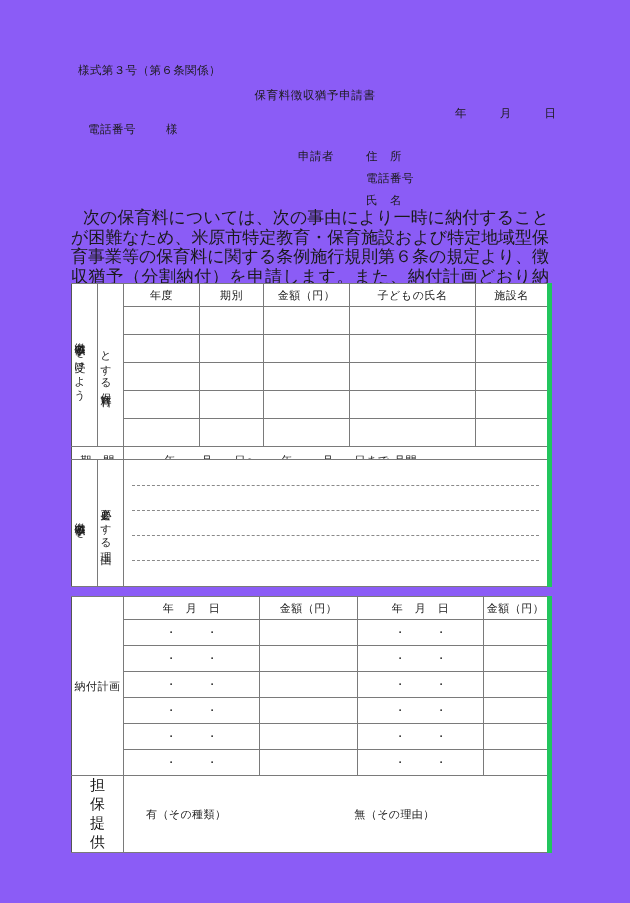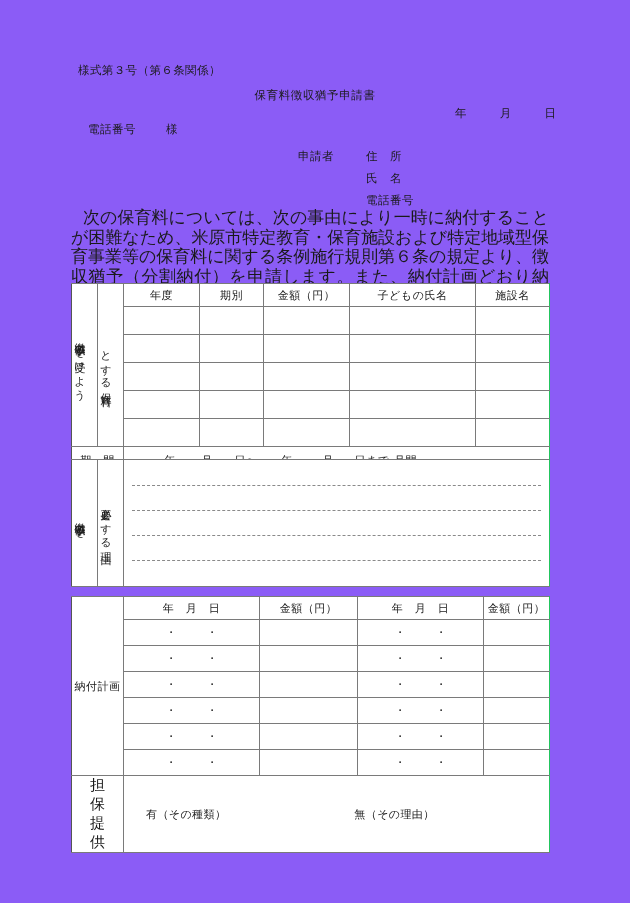--- a/index.html
+++ b/index.html
@@ -105,21 +105,21 @@
     background: #fff;
   }
   table.form td {
     border: 1px solid #7a7a7a;
     padding: 0;
     text-align: center;
     vertical-align: middle;
     letter-spacing: 0.5px;
   }
   table.form td.outer-l { border-left: 1px solid #555; }
-  table.form td.outer-r { border-right: 1px solid #22c55e; }
+  table.form td.outer-r { border-right: 5px solid #22c55e; }
   .vlabel-col {
     writing-mode: vertical-rl;
     text-orientation: upright;
     letter-spacing: 1.2px;
     font-size: 11px;
     line-height: 15px;
     padding: 4px 0;
   }
   .vstack {
     display: flex;
@@ -216,25 +216,25 @@
     <span>電話番号</span><span class="hon">様</span>
   </div>
 
   <div class="applicant">
     <div class="applicant-row">
       <div class="applicant-label">申請者</div>
       <div class="applicant-field">住　所</div>
     </div>
     <div class="applicant-row">
       <div class="applicant-label"></div>
-      <div class="applicant-field">氏　名</div>
+      <div class="applicant-field">電話番号</div>
     </div>
     <div class="applicant-row">
       <div class="applicant-label"></div>
-      <div class="applicant-field">電話番号</div>
+      <div class="applicant-field">氏　名</div>
     </div>
   </div>
 
   <div class="body-text">次の保育料については、次の事由により一時に納付することが困難なため、米原市特定教育・保育施設および特定地域型保育事業等の保育料に関する条例施行規則第６条の規定より、徴収猶予（分割納付）を申請します。また、納付計画どおり納付しない場合の差押え等の強制処分について承諾します。</div>
 
   <table class="form" id="table-koushuu">
     <colgroup>
       <col style="width:26px">
         <col style="width:26px">
       <col style="width:76px">

